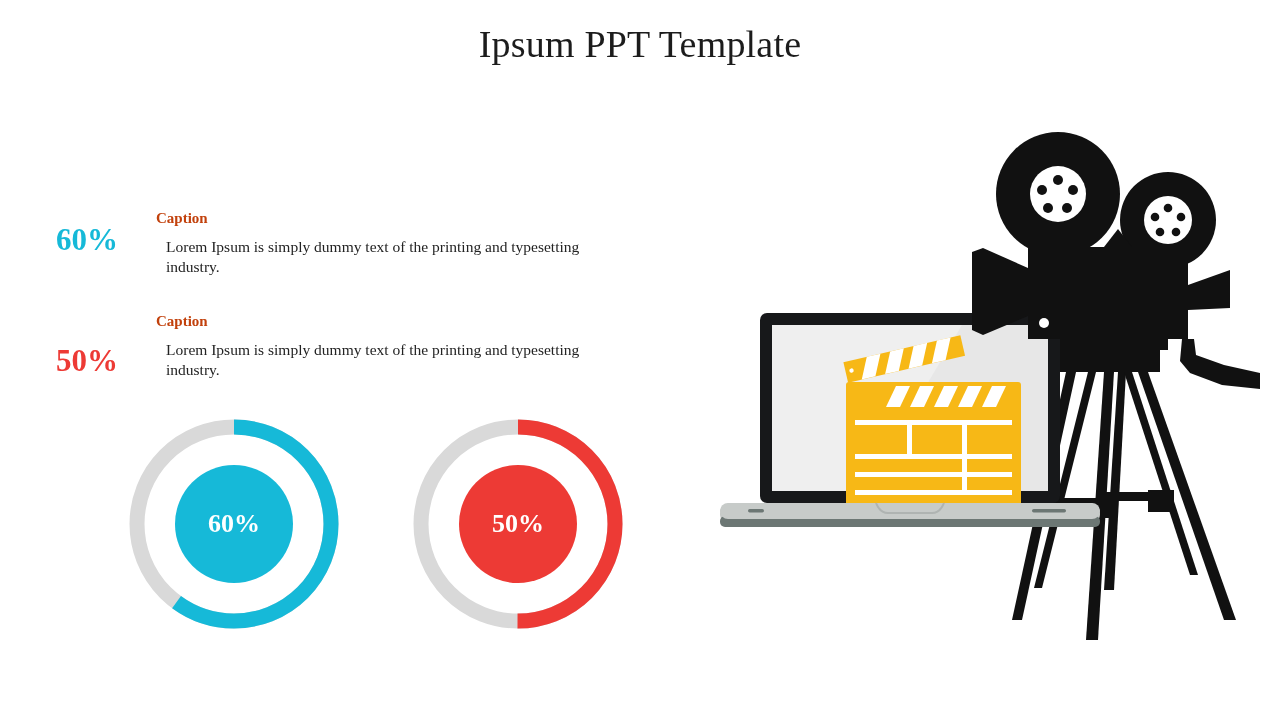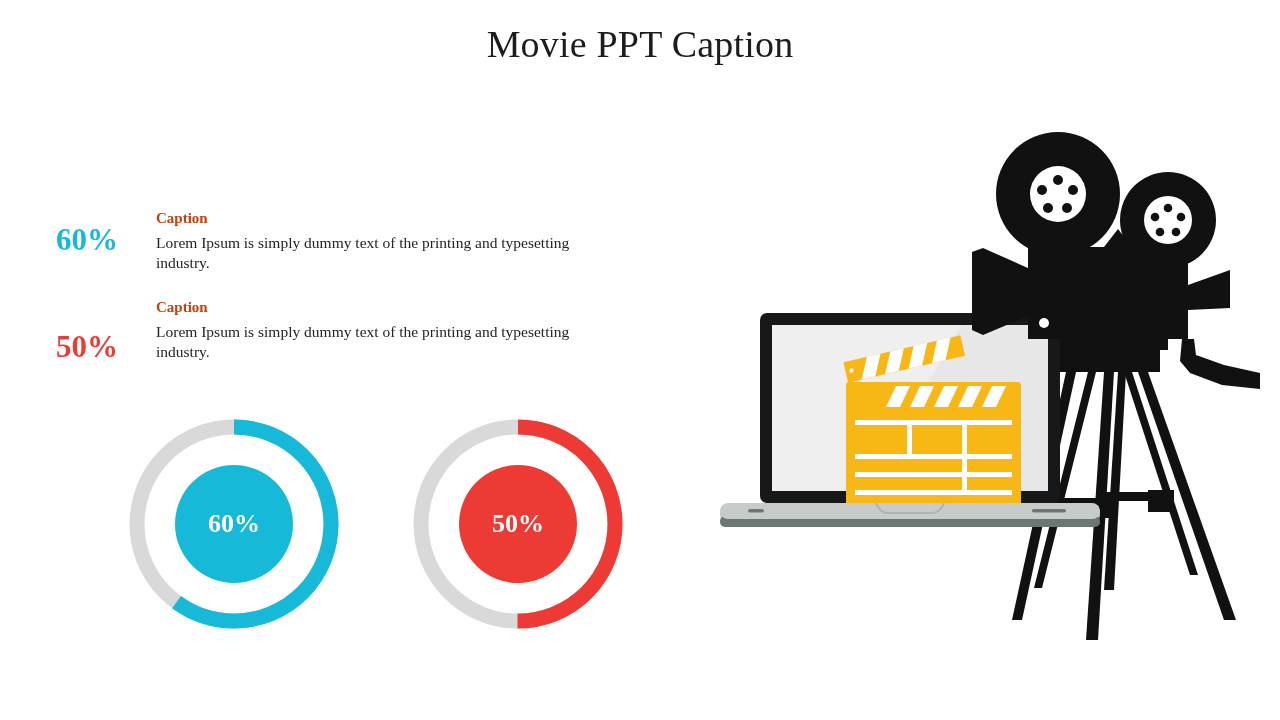--- a/index.html
+++ b/index.html
@@ -63,21 +63,21 @@
     color: #c2410c;
     margin: 0 0 6px 0;
     line-height: 1.1;
   }
   .stat-body {
     font-family: "Liberation Serif", "DejaVu Serif", serif;
     font-size: 15.5px;
     font-weight: 400;
     color: #232323;
     line-height: 1.32;
-    margin: 0;
+    margin: 10px;
     max-width: 462px;
   }
 
   
   .donuts { position: absolute; left: 0; top: 0; }
   .donut-wrap { position: absolute; }
   .donut-label {
     position: absolute;
     left: 0; top: 0;
     width: 100%; height: 100%;
@@ -96,21 +96,21 @@
     position: absolute;
     left: 700px;
     top: 120px;
     width: 560px;
     height: 540px;
   }
 </style>
 </head>
 <body>
 
-<div class="slide-title">Movie PPT Caption</div>
+<div class="slide-title">Ipsum PPT Template</div>
 
 <div class="stats-block">
 
   <div class="stat-row row-1">
     <div class="stat-pct cyan">60%</div>
     <div class="stat-text">
       <p class="stat-caption">Caption</p>
       <p class="stat-body">Lorem Ipsum is simply dummy text of the printing and typesetting industry.</p>
     </div>
   </div>

